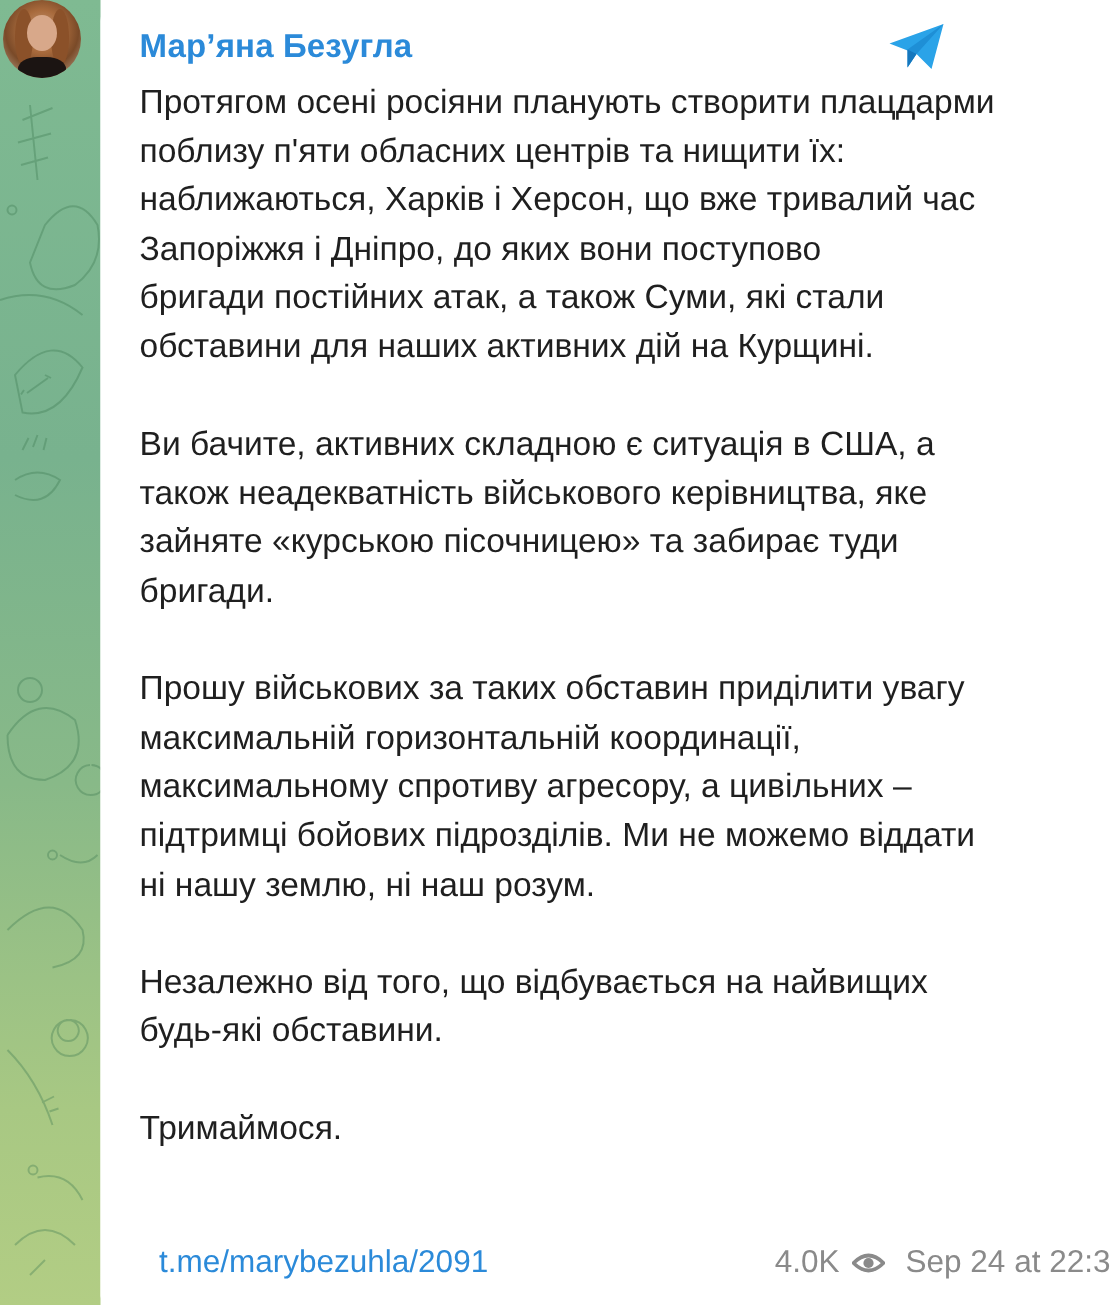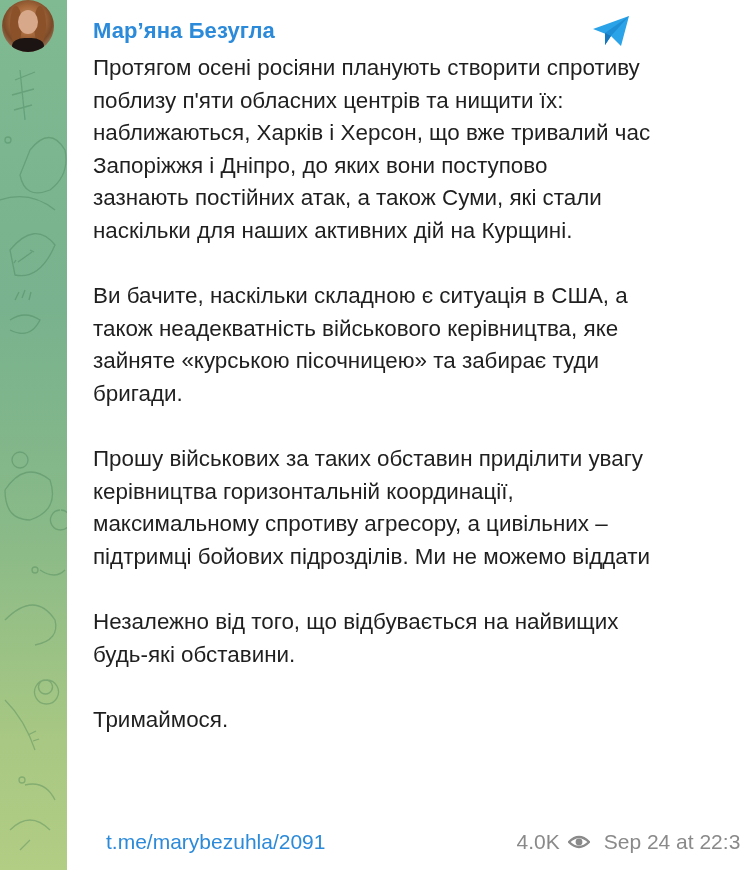--- a/index.html
+++ b/index.html
@@ -90,38 +90,39 @@
   <div class="author">Мар’яна Безугла</div>
 
   <svg class="tg-icon" viewBox="0 0 40 34">
     <path d="M2 15 L38 2 L30 32 L20 22 Z" fill="#2aa3e8"></path>
     <path d="M20 22 L38 2 L14 19 L14 31 Z" fill="#1e8fd6"></path>
     <path d="M14 19 L14 31 L20 22 Z" fill="#1577bd"></path>
   </svg>
 
   <div class="body">
     <div class="para">
-      <span class="line">Протягом осені росіяни планують створити спротиву</span>
+      <span class="line">Протягом осені росіяни планують створити плацдарми</span>
       <span class="line">поблизу п'яти обласних центрів та нищити їх:</span>
       <span class="line">наближаються, Харків і Херсон, що вже тривалий час</span>
       <span class="line">Запоріжжя і Дніпро, до яких вони поступово</span>
-      <span class="line">зазнають постійних атак, а також Суми, які стали</span>
-      <span class="line">наскільки для наших активних дій на Курщині.</span>
+      <span class="line">бригади постійних атак, а також Суми, які стали</span>
+      <span class="line">обставини для наших активних дій на Курщині.</span>
     </div>
     <div class="para">
-      <span class="line">Ви бачите, наскільки складною є ситуація в США, а</span>
+      <span class="line">Ви бачите, активних складною є ситуація в США, а</span>
       <span class="line">також неадекватність військового керівництва, яке</span>
       <span class="line">зайняте «курською пісочницею» та забирає туди</span>
       <span class="line">бригади.</span>
     </div>
     <div class="para">
       <span class="line">Прошу військових за таких обставин приділити увагу</span>
-      <span class="line">керівництва горизонтальній координації,</span>
+      <span class="line">максимальній горизонтальній координації,</span>
       <span class="line">максимальному спротиву агресору, а цивільних –</span>
       <span class="line">підтримці бойових підрозділів. Ми не можемо віддати</span>
+      <span class="line">ні нашу землю, ні наш розум.</span>
     </div>
     <div class="para">
       <span class="line">Незалежно від того, що відбувається на найвищих</span>
       <span class="line">будь-які обставини.</span>
     </div>
     <div class="para">
       <span class="line">Тримаймося.</span>
     </div>
   </div>
 

